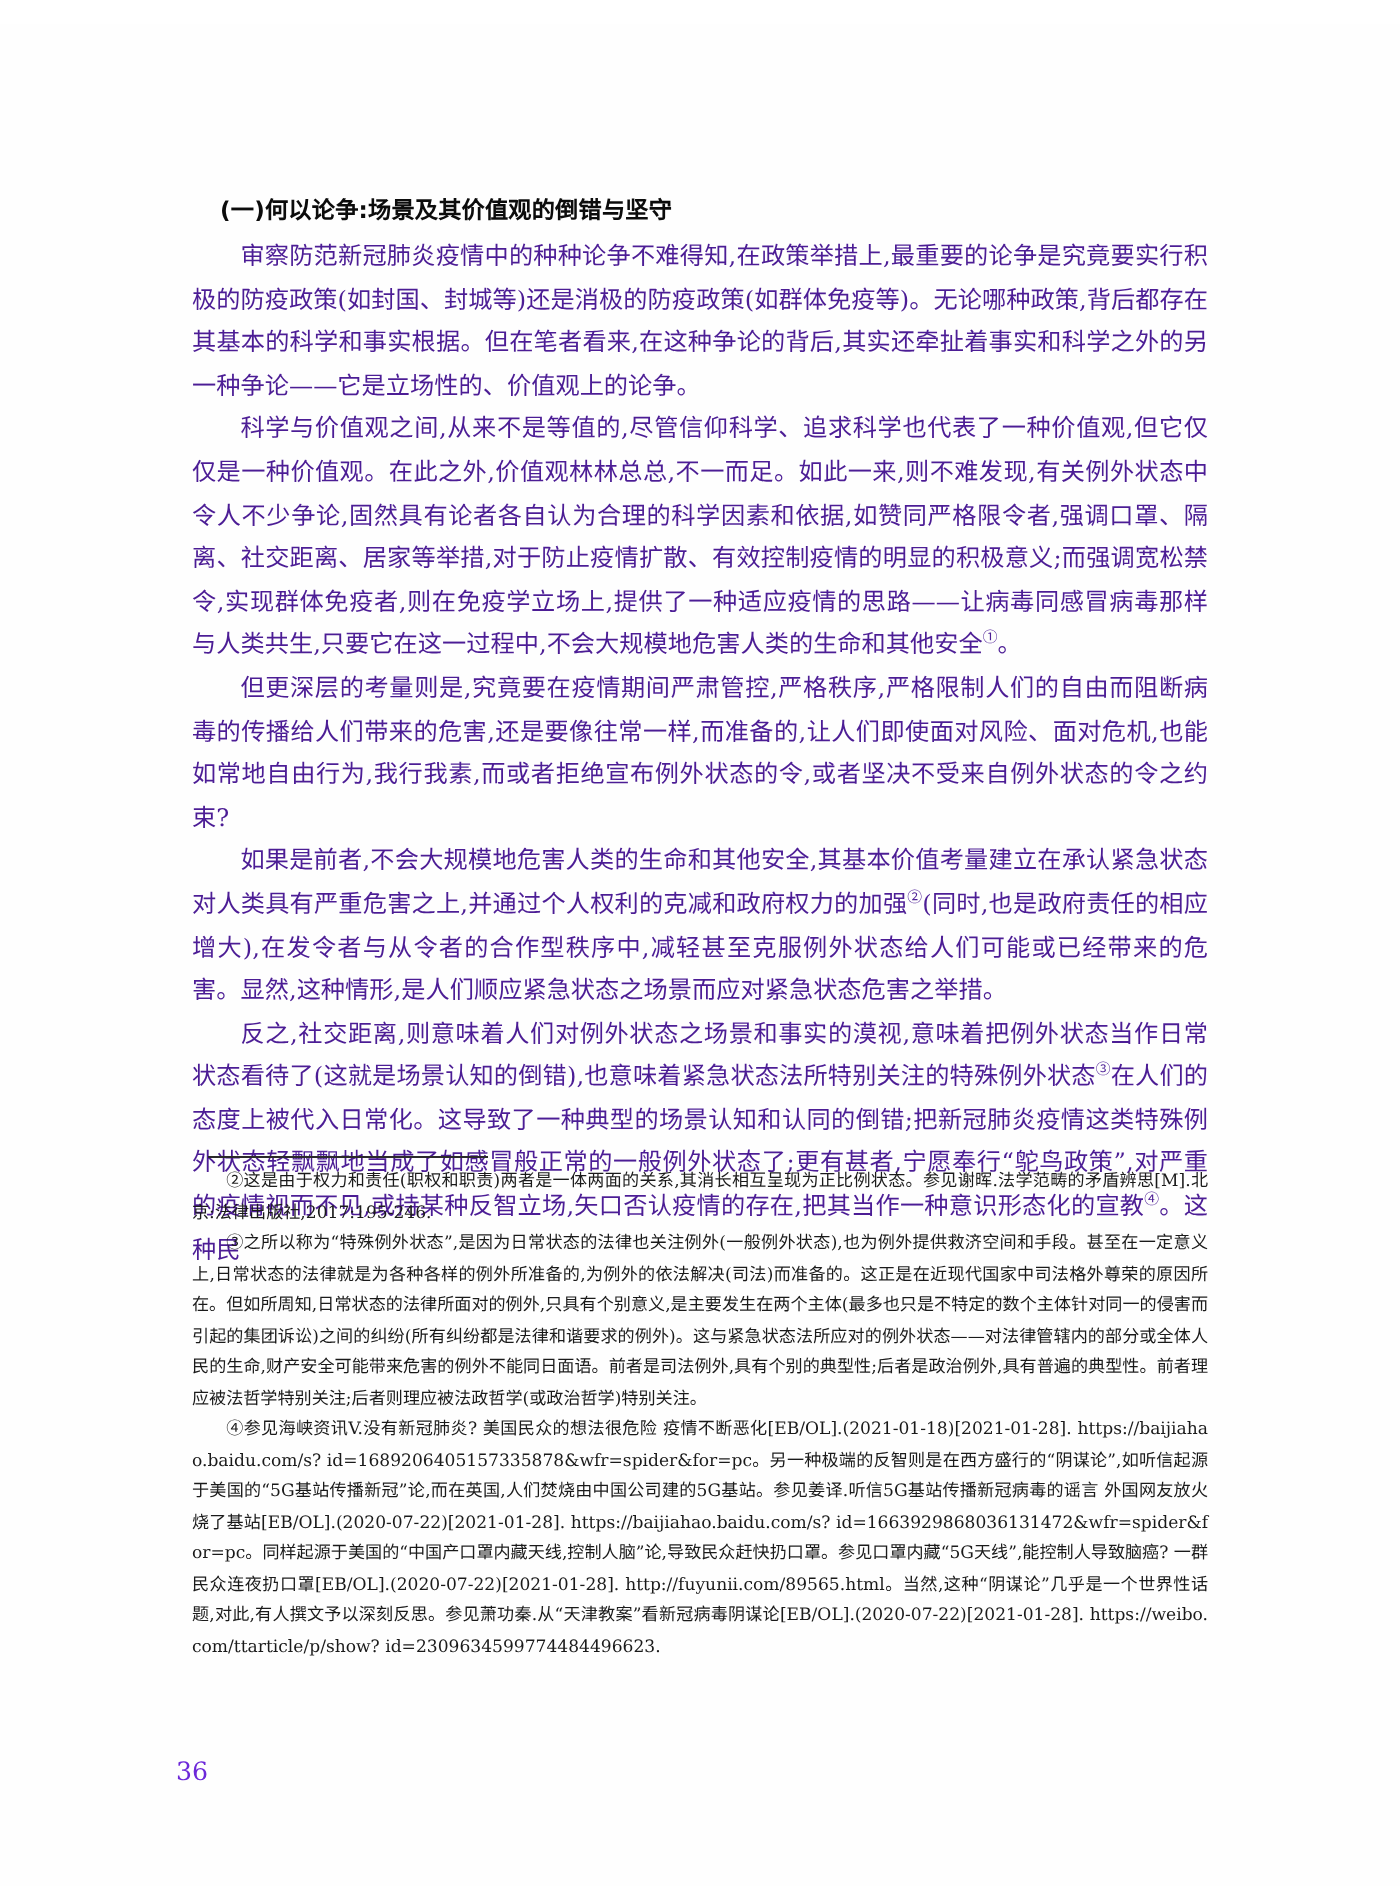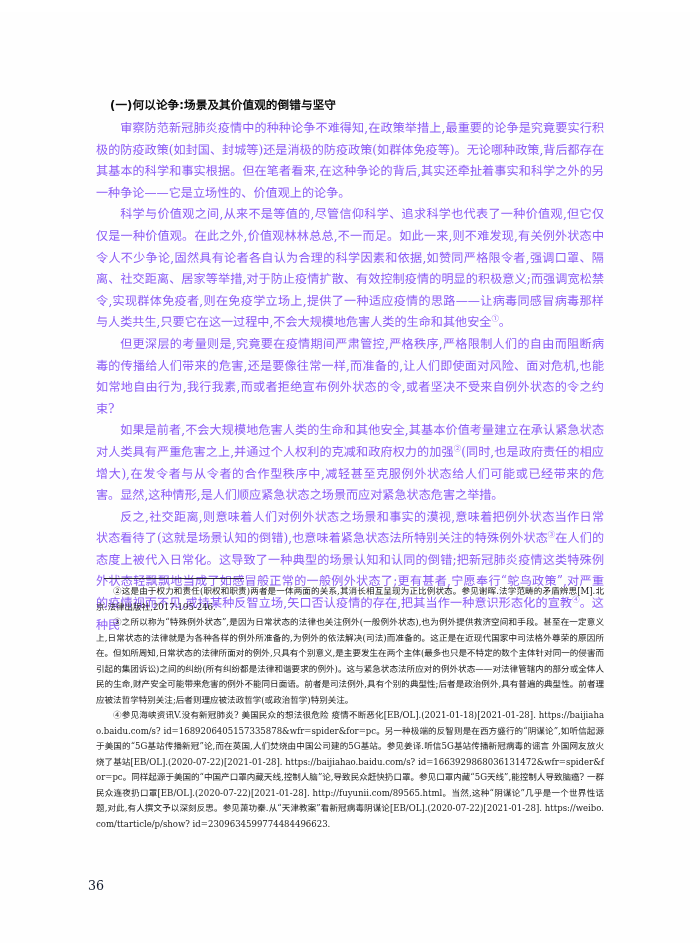--- a/index.html
+++ b/index.html
@@ -35,21 +35,21 @@
     color: #0c0c0c;
   }
   p.body-para {
     margin: 0;
     font-size: 12.1px;
     line-height: 21.6px;
     text-align: justify;
     text-justify: inter-character;
     text-indent: 2em;
     letter-spacing: 0.02px;
-    color: #8b5cf6;
+    color: #4c1d95;
     word-break: break-all;
   }
   .sup {
     font-size: 7.4px;
     vertical-align: super;
     line-height: 0;
   }
   .footnote-block {
     position: absolute;
     left: 96px;
@@ -72,21 +72,21 @@
     text-indent: 2em;
     color: #1a1a1a;
     word-break: break-all;
   }
   .page-number {
     position: absolute;
     left: 88px;
     top: 866px;
     font-size: 12.6px;
     line-height: 16px;
-    color: #0f172a;
+    color: #6d28d9;
     font-family: "DejaVu Serif", "Liberation Serif", serif;
   }
 </style>
 </head>
 <body>
 
 <div class="page">
 
   <div class="content">
 

